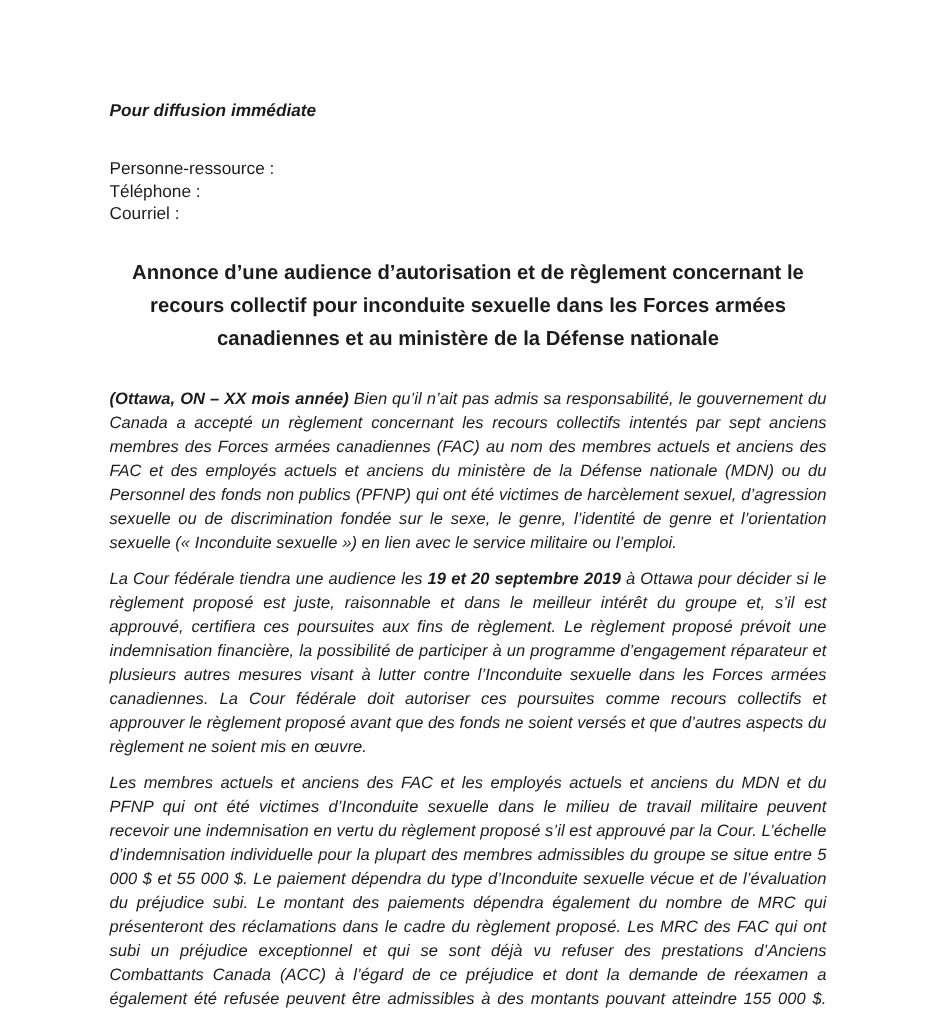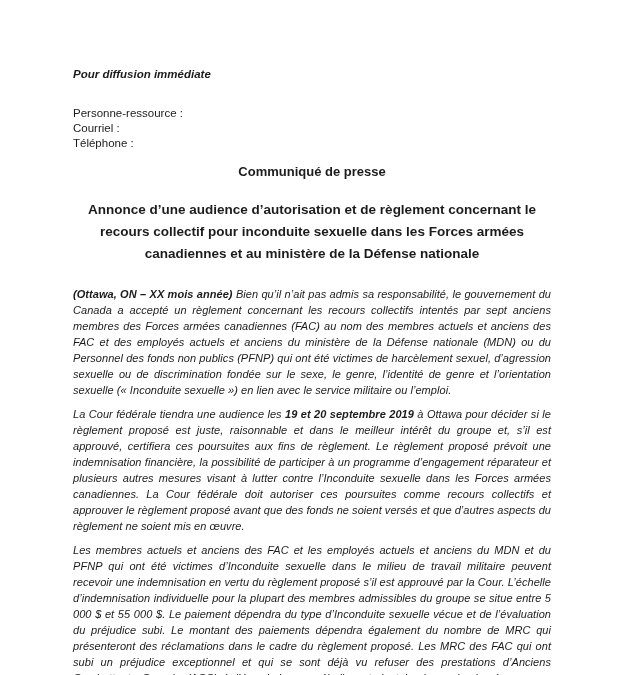--- a/index.html
+++ b/index.html
@@ -55,25 +55,24 @@
 </style>
 </head>
 <body>
 
 <div class="page">
 
   <p class="notice">Pour diffusion immédiate</p>
 
   <div class="contact">
     <div>Personne-ressource :</div>
+    <div>Téléphone :</div>
     <div>Courriel :</div>
-    <div>Téléphone :</div>
   </div>
 
-  <h1 class="release-type">Communiqué de presse</h1>
 
   <h2 class="headline">Annonce d’une audience d’autorisation et de règlement concernant le recours collectif pour inconduite sexuelle dans les Forces armées canadiennes et au ministère de la Défense nationale</h2>
 
   <div class="body-copy">
 
     <p class="para"><span class="bold">(Ottawa, ON – XX mois année)</span><span> Bien qu’il n’ait pas admis sa responsabilité, le gouvernement du Canada a accepté un règlement concernant les recours collectifs intentés par sept anciens membres des Forces armées canadiennes (FAC) au nom des membres actuels et anciens des FAC et des employés actuels et anciens du ministère de la Défense nationale (MDN) ou du Personnel des fonds non publics (PFNP) qui ont été victimes de harcèlement sexuel, d’agression sexuelle ou de discrimination fondée sur le sexe, le genre, l’identité de genre et l’orientation sexuelle (« Inconduite sexuelle ») en lien avec le service militaire ou l’emploi.</span></p>
 
     <p class="para"><span>La Cour fédérale tiendra une audience les </span><span class="bold">19 et 20 septembre 2019</span><span> à Ottawa pour décider si le règlement proposé est juste, raisonnable et dans le meilleur intérêt du groupe et, s’il est approuvé, certifiera ces poursuites aux fins de règlement. Le règlement proposé prévoit une indemnisation financière, la possibilité de participer à un programme d’engagement réparateur et plusieurs autres mesures visant à lutter contre l’Inconduite sexuelle dans les Forces armées canadiennes. La Cour fédérale doit autoriser ces poursuites comme recours collectifs et approuver le règlement proposé avant que des fonds ne soient versés et que d’autres aspects du règlement ne soient mis en œuvre.</span></p>
 
     <p class="para"><span>Les membres actuels et anciens des FAC et les employés actuels et anciens du MDN et du PFNP qui ont été victimes d’Inconduite sexuelle dans le milieu de travail militaire peuvent recevoir une indemnisation en vertu du règlement proposé s’il est approuvé par la Cour. L’échelle d’indemnisation individuelle pour la plupart des membres admissibles du groupe se situe entre 5 000 $ et 55 000 $. Le paiement dépendra du type d’Inconduite sexuelle vécue et de l’évaluation du préjudice subi. Le montant des paiements dépendra également du nombre de MRC qui présenteront des réclamations dans le cadre du règlement proposé. Les MRC des FAC qui ont subi un préjudice exceptionnel et qui se sont déjà vu refuser des prestations d’Anciens Combattants Canada (ACC) à l’égard de ce préjudice et dont la demande de réexamen a également été refusée peuvent être admissibles à des montants pouvant atteindre 155 000 $. Les détails sont expliqués</span></p>

